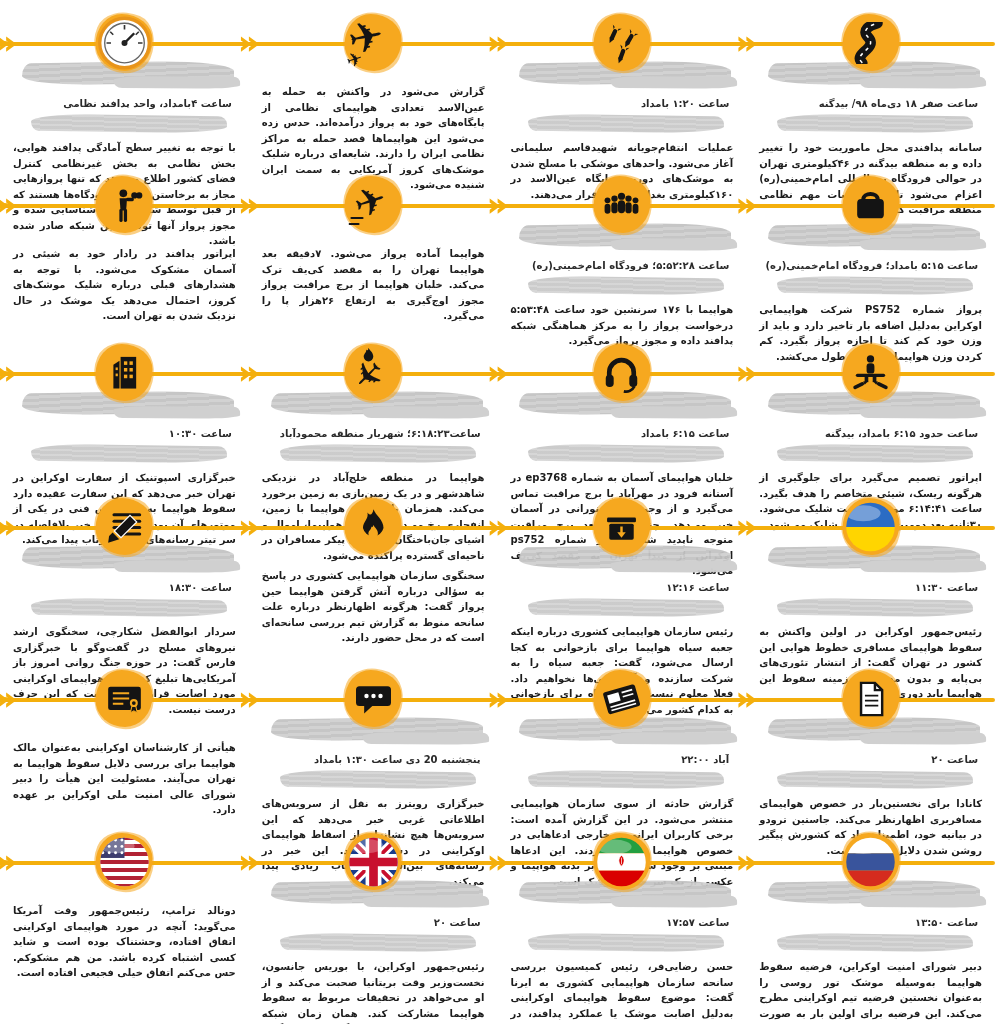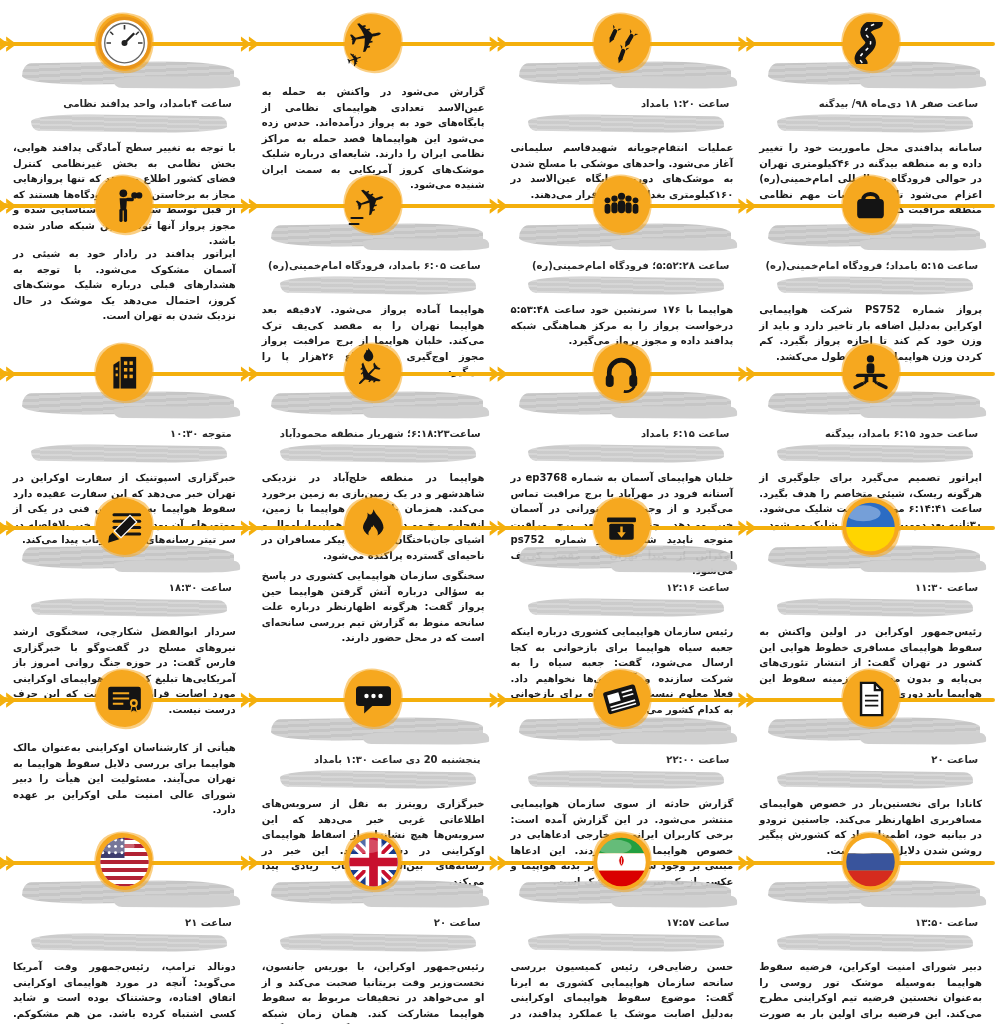--- a/index.html
+++ b/index.html
@@ -201,25 +201,20 @@
               <span class="pl pl-takeoff">✈</span>
               <svg width="20" height="12" viewBox="0 0 20 12">
                 <g stroke="#141414" stroke-width="2.2" stroke-linecap="round">
                   <line x1="3" y1="3" x2="14" y2="3"></line>
                   <line x1="1" y1="9" x2="10" y2="9"></line>
                 </g>
               </svg>
             </span>
           </span>
     </div>
-    <div class="label-area">
-      <span class="brush b1"></span>
-      <span class="brush b2"></span>
-      <div class="time">ساعت ۶:۰۵ بامداد، فرودگاه امام‌خمینی(ره)</div>
-    </div>
     <p class="body">هواپیما آماده پرواز می‌شود. ۷دقیقه بعد هواپیما تهران را به مقصد کی‌یف ترک می‌کند. خلبان هواپیما از برج مراقبت پرواز مجوز اوج‌گیری به ارتفاع ۲۶هزار پا را می‌گیرد.</p>
   </div>
       <div class="cell">
     <div class="icon-wrap">
       <span class="blob"></span>
       <span class="icon">
             <svg width="42" height="42" viewBox="0 0 36 36" fill="#141414">
               <circle cx="17" cy="8" r="3.3"></circle>
               <path d="M13.8 12.2 h6.4 l-0.8 10.5 h-4.8 Z"></path>
               <rect x="13.6" y="21.5" width="2.8" height="11" rx="1.2"></rect>
@@ -321,21 +316,21 @@
                 <rect x="22.5" y="19.5" width="3" height="3.2"></rect>
                 <rect x="10" y="13" width="2" height="2.4"></rect>
                 <rect x="10" y="18.5" width="2" height="2.4"></rect>
               </g>
             </svg>
           </span>
     </div>
     <div class="label-area">
       <span class="brush b1"></span>
       <span class="brush b2"></span>
-      <div class="time">متوجه ۱۰:۳۰</div>
+      <div class="time">ساعت ۱۰:۳۰</div>
     </div>
     <p class="body">خبرگزاری اسپوتنیک از سفارت اوکراین در تهران خبر می‌دهد که این سفارت عقیده دارد سقوط هواپیما به‌دلیل نقص فنی در یکی از موتورهای آن بوده است. این خبر بلافاصله در سر تیتر رسانه‌های جهان بازتاب پیدا می‌کند.</p>
   </div>
     </div>
     <div class="row" style="top: 484px; height: 172px;">
       <div class="tl-line"></div>
       <span class="chev" style="left: 0.6%;">«</span>
       <span class="chev" style="left: 25%;">«</span>
       <span class="chev" style="left: 50%;">«</span>
       <span class="chev" style="left: 75%;">«</span>
@@ -461,21 +456,21 @@
                   <line x1="7.5" y1="22" x2="28.5" y2="22"></line>
                   <line x1="7.5" y1="24.8" x2="28.5" y2="24.8"></line>
                 </g>
               </g>
             </svg>
           </span>
     </div>
     <div class="label-area">
       <span class="brush b1"></span>
       <span class="brush b2"></span>
-      <div class="time">ساعت ۲۲:۰۰</div>
+      <div class="time">آباد ۲۲:۰۰</div>
     </div>
     <p class="body">گزارش حادثه از سوی سازمان هواپیمایی منتشر می‌شود. در این گزارش آمده است: برخی کاربران ایرانی و خارجی ادعاهایی در خصوص هواپیما مطرح کردند. این ادعاها مبتنی بر وجود سوراخ‌هایی بر بدنه هواپیما و عکسی از یک سر جنگی موشک است.</p>
   </div>
       <div class="cell">
     <div class="icon-wrap">
       <span class="blob"></span>
       <span class="icon">
             <svg width="42" height="42" viewBox="0 0 36 36">
               <path d="M6 7 h24 a3 3 0 0 1 3 3 v11 a3 3 0 0 1 -3 3 h-13 l-7 6.5 v-6.5 h-4 a3 3 0 0 1 -3 -3 v-11 a3 3 0 0 1 3 -3 Z" fill="#141414"></path>
               <g fill="#fff">
@@ -630,21 +625,16 @@
                 <circle cx="16.200000000000003" cy="7.2" r="1" fill="#fff"></circle>
                 <circle cx="3" cy="11.600000000000001" r="1" fill="#fff"></circle>
                 <circle cx="7.4" cy="11.600000000000001" r="1" fill="#fff"></circle>
                 <circle cx="11.8" cy="11.600000000000001" r="1" fill="#fff"></circle>
                 <circle cx="16.200000000000003" cy="11.600000000000001" r="1" fill="#fff"></circle>
                 <ellipse cx="13" cy="7" rx="12" ry="5" fill="#fff" opacity=".3"></ellipse>
               </g>
             </svg>
           </span>
     </div>
-    <div class="label-area">
-      <span class="brush b1"></span>
-      <span class="brush b2"></span>
-      <div class="time">ساعت ۲۱</div>
-    </div>
     <p class="body">دونالد ترامپ، رئیس‌جمهور وقت آمریکا می‌گوید: آنچه در مورد هواپیمای اوکراینی اتفاق افتاده، وحشتناک بوده است و شاید کسی اشتباه کرده باشد. من هم مشکوکم. حس می‌کنم اتفاق خیلی فجیعی افتاده است.</p>
   </div>
     </div>
   </div>
 
 </body></html>

